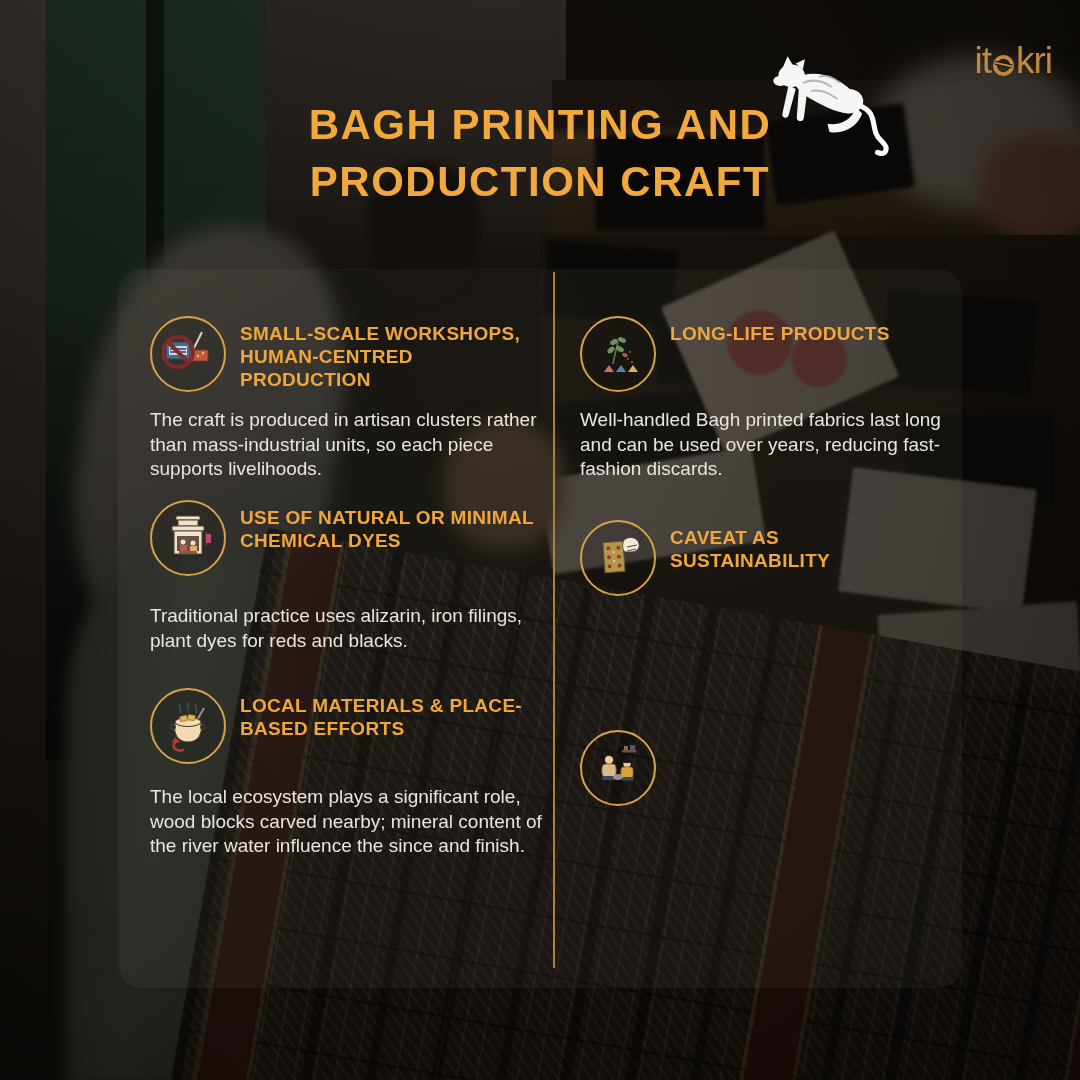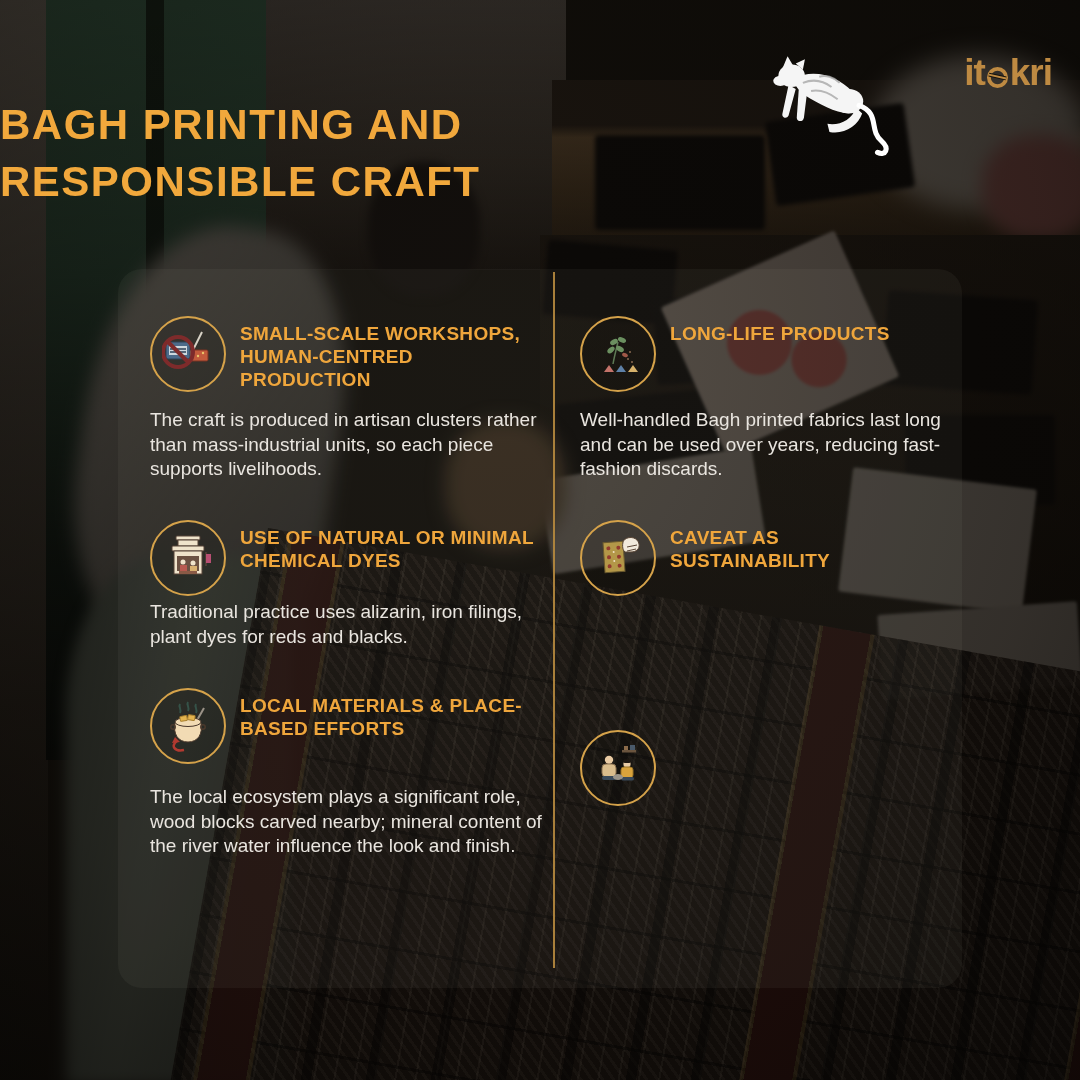--- a/index.html
+++ b/index.html
@@ -56,44 +56,44 @@
       repeating-linear-gradient(45deg,rgba(205,190,168,0.10) 0 3px,transparent 3px 9px),
       repeating-linear-gradient(90deg,rgba(205,190,168,0.13) 0 2px,transparent 2px 20px);
     opacity:0.9;}
   .stripe{position:absolute;top:0;bottom:0;width:56px;
     background:linear-gradient(90deg,rgba(201,151,63,0.25) 0 4px,#351310 4px 52px,rgba(201,151,63,0.25) 52px 56px);}
   .stripe.sA{left:22px;} .stripe.sB{left:560px;} .stripe.sC{left:880px;width:40px;}
   .bg-overlay{position:absolute;inset:0;
     background:radial-gradient(ellipse at 46% 32%,rgba(10,8,6,0.34) 0%,rgba(8,6,4,0.56) 68%,rgba(5,4,3,0.72) 100%);}
 
   
-  .brand{position:absolute;top:52px;right:28px;z-index:6;color:#BE8A42;
-    font-size:37px;font-weight:bold;letter-spacing:-1px;display:flex;align-items:baseline;}
+  .brand{position:absolute;top:40px;right:28px;z-index:6;color:#BE8A42;
+    font-size:37px;font-weight:normal;letter-spacing:-1px;display:flex;align-items:baseline;}
   .brand .o-glyph{width:23px;height:23px;margin:0 1px;align-self:center;transform:translateY(4px);}
 
   .tiger{position:absolute;left:762px;top:54px;width:138px;height:115px;z-index:2;}
 
-  .title{position:absolute;left:0;top:96px;width:1080px;text-align:left;z-index:3;
+  .title{position:absolute;left:0;top:96px;width:1080px;text-align:center;z-index:3;
     color:#F1A83C;font-size:42px;font-weight:bold;letter-spacing:1.5px;line-height:57px;}
 
   .panel{position:absolute;left:118px;top:269px;width:844px;height:719px;border-radius:24px;
     background:rgba(195,202,182,0.055);z-index:3;}
   .divider{position:absolute;left:553px;top:272px;width:2px;height:696px;background:#B5893E;opacity:0.92;z-index:4;}
 
   .section{position:absolute;width:392px;z-index:5;}
   .s1{left:150px;top:316px;} .s2{left:580px;top:316px;}
-  .s3{left:150px;top:520px;} .s4{left:580px;top:520px;}
+  .s3{left:150px;top:500px;} .s4{left:580px;top:520px;}
   .s5{left:150px;top:688px;} .s6{left:580px;top:730px;}
   .sec-head{display:flex;gap:14px;align-items:flex-start;}
   .icon-circle{width:72px;height:72px;border-radius:50%;border:2px solid #D5A24A;
     display:flex;align-items:center;justify-content:center;flex:0 0 auto;background:rgba(0,0,0,0.12);}
   .sec-title{color:#EFA63C;font-size:19px;font-weight:bold;letter-spacing:0.3px;
     line-height:23px;padding-top:6px;white-space:pre-line;}
   .sec-body{color:#E9E5DF;font-size:19px;line-height:24.5px;margin-top:16px;}
-  .s3 .sec-body,.s4 .sec-body{margin-top:4px;}
+  .s3 .sec-body,.s4 .sec-body{margin-top:28px;}
   .s5 .sec-body,.s6 .sec-body{margin-top:21px;}
 </style>
 </head>
 <body>
 
 <div class="page">
 
   <div class="bg">
     <div class="wall-left"></div>
     <div class="door"></div>
@@ -151,21 +151,21 @@
     <path d="M95,50 C116,58 104,74 117,85 C125,92 121,100 113,96" fill="none" stroke="#ffffff" stroke-width="5" stroke-linecap="round"></path>
     <g fill="none" stroke="#a8a8a8" stroke-width="2" opacity="0.8">
       <path d="M40,28 C50,24 60,26 68,32"></path>
         <path d="M48,36 C58,34 66,38 74,44"></path>
         <path d="M56,22 C62,20 70,22 76,28"></path>
     </g>
   </svg>
 
   <div class="title">
     <div>BAGH PRINTING AND</div>
-    <div>RESPONSIBLE CRAFT</div>
+    <div>PRODUCTION CRAFT</div>
   </div>
 
   <div class="panel"></div>
   <div class="divider"></div>
 
   <div class="section s2">
     <div class="sec-head">
       <div class="icon-circle">
         <svg width="52" height="52" viewBox="0 0 52 52">
           <path d="M26,14 C24,22 22,30 21,36" stroke="#5e7a55" stroke-width="1.5" fill="none"></path>
@@ -275,21 +275,21 @@
           <rect x="26" y="15" width="7" height="5" rx="1" fill="#E3B44F" stroke="#a87f2e" transform="rotate(8 29 17)"></rect>
           <circle cx="11" cy="27" r="2.2" fill="none" stroke="#4a382c" stroke-width="1.5"></circle>
           <circle cx="41" cy="27" r="2.2" fill="none" stroke="#4a382c" stroke-width="1.5"></circle>
           <path d="M15,41 C8,46 13,52 22,50" stroke="#B23A30" stroke-width="2.5" fill="none"></path>
           <polygon points="13,37 18,42 10,43" fill="#B23A30"></polygon>
         </svg>
       </div>
       <div class="sec-title">LOCAL MATERIALS &amp; PLACE-
 BASED EFFORTS</div>
     </div>
-    <div class="sec-body">The local ecosystem plays a significant role, wood blocks carved nearby; mineral content of the river water influence the look and finish.</div>
+    <div class="sec-body">The local ecosystem plays a significant role, wood blocks carved nearby; mineral content of the river water influence the since and finish.</div>
   </div>
 
   <div class="section s6">
     <div class="sec-head">
       <div class="icon-circle">
         <svg width="52" height="52" viewBox="0 0 52 52">
           <rect x="30" y="8" width="14" height="2.5" fill="#6a543e"></rect>
           <rect x="32" y="4" width="4" height="4" fill="#8a6a4a"></rect>
             <rect x="38" y="3" width="5" height="5" fill="#4a5a6a"></rect>
           <circle cx="17" cy="18" r="4.2" fill="#E9CBA4"></circle>

